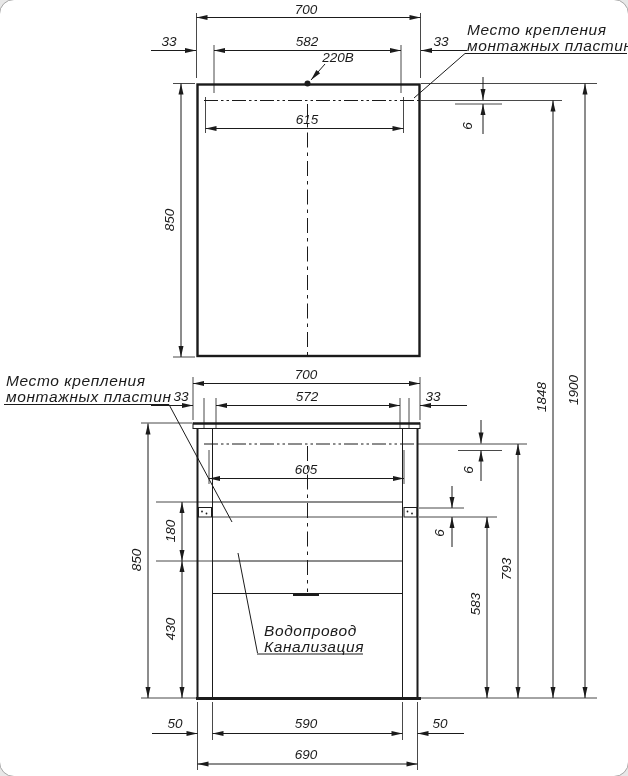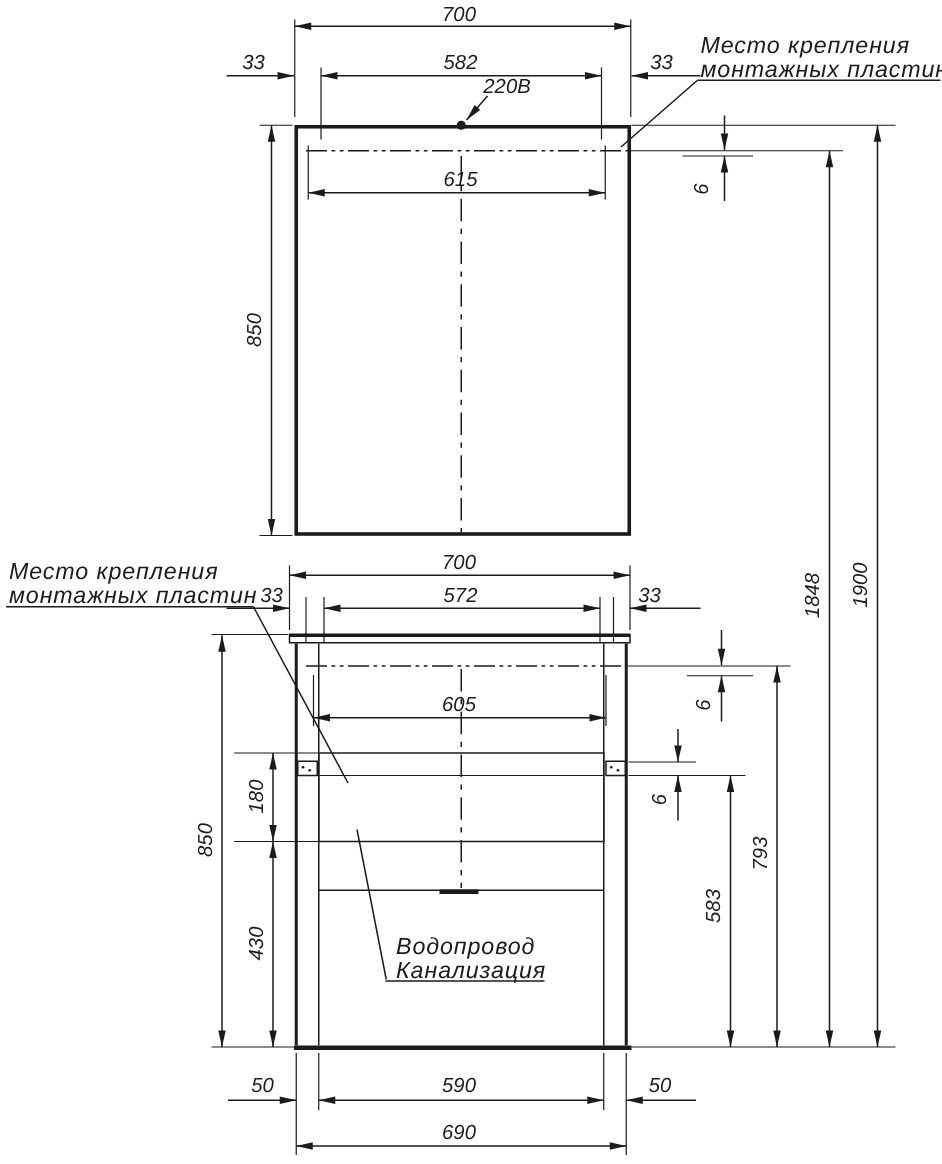--- a/index.html
+++ b/index.html
@@ -1,19 +1,20 @@
 <!DOCTYPE html>
 <html><head>
 <meta charset="utf-8">
 <style>
   html,body{margin:0;padding:0;background:#e8e8e8;}
   .sheet{
     width:628px;height:776px;background:#ffffff;position:relative;
     outline:1px solid #a8a8a8;margin:0 auto;overflow:hidden;
     font-family:"Liberation Sans",sans-serif;
+    border-radius:14px;
   }
   svg{display:block;}
   .ln{stroke:#1b1b1b;fill:none;}
   .w3{stroke-width:3;}
   .w25{stroke-width:2.4;}
   .w2{stroke-width:2;}
   .w1{stroke-width:1;}
   .w08{stroke-width:0.8;}
   .dashdot2{stroke-dasharray:14 3 2.5 3 2.5 3;}   
   .cline{stroke-dasharray:15 5 3.5 5;}            

